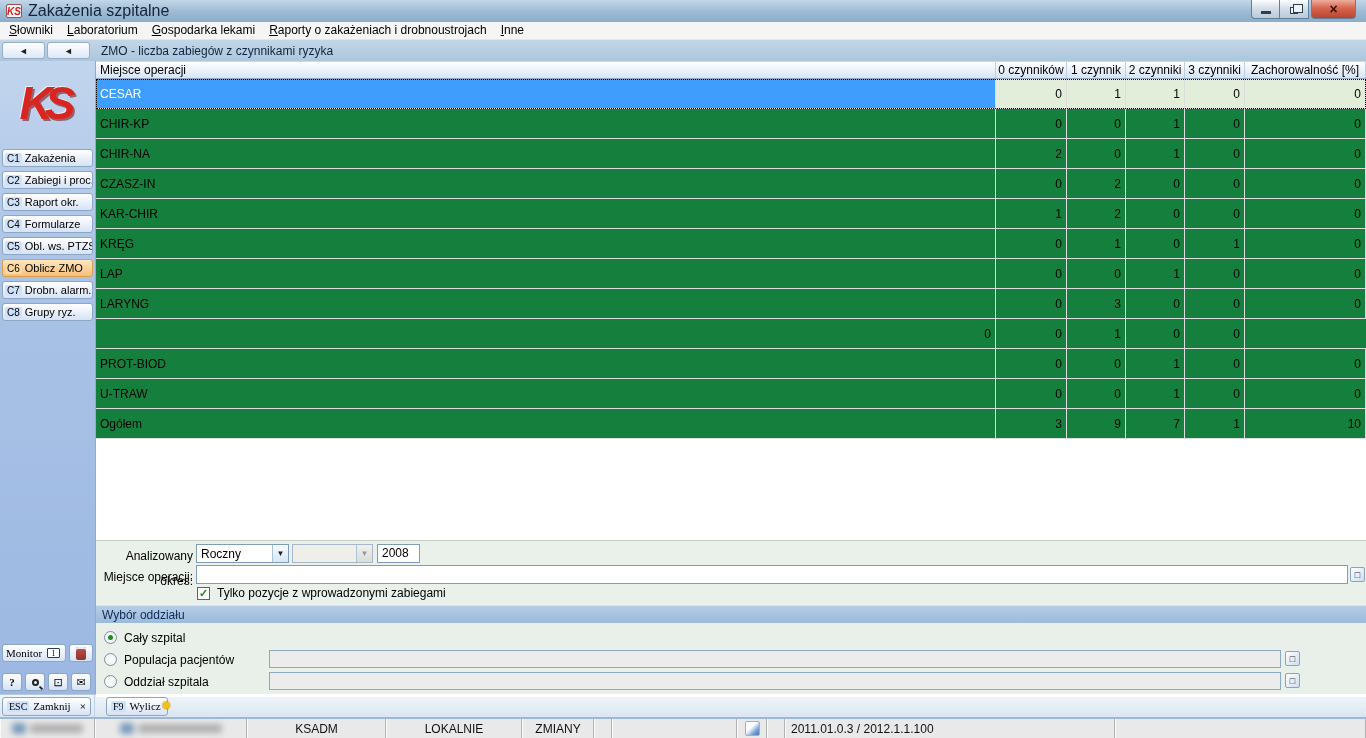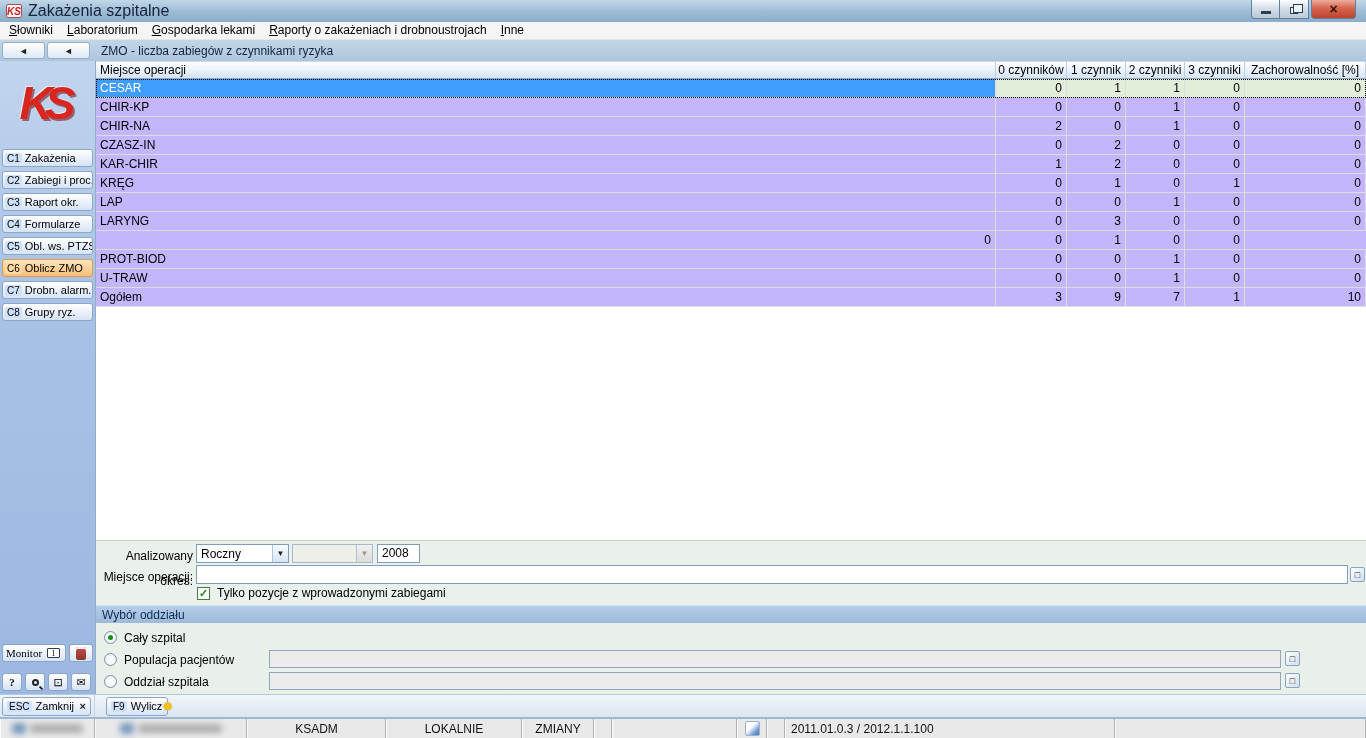--- a/index.html
+++ b/index.html
@@ -53,21 +53,21 @@
   .sq4 { width:20px; margin-right:3px; }
   .sq4:last-child { margin-right:0; }
   .mag-glyph { width:7px; height:7px; border:2px solid #222; border-radius:50%; position:relative; }
   .mag-glyph::after { content:""; position:absolute; width:4px; height:2px; background:#222; transform:rotate(45deg); left:5px; top:6px; }
 
   
   .grid { height:479px; --cols:900px 71px 59px 59px 60px auto; border-top:1px solid #cadcec; }
   .grid-header { display:grid; grid-template-columns:var(--cols); height:17px; background:linear-gradient(#ffffff,#d7e5f6); border-bottom:1px solid #90a8c4; }
   .gh-cell { display:flex; align-items:center; justify-content:center; border-right:1px solid #bcd0e4; white-space:nowrap; overflow:hidden; }
   .gh-cell.name { justify-content:flex-start; padding-left:4px; }
-  .grid-row { display:grid; grid-template-columns:var(--cols); height:19px; border-bottom:1px solid #dcdcdc; background:#c4b5fd; }
+  .grid-row { display:grid; grid-template-columns:var(--cols); height:30px; border-bottom:1px solid #dcdcdc; background:#15803d; }
   .gr-cell { display:flex; align-items:center; justify-content:flex-end; padding-right:4px; border-right:1px solid #dcdcdc; overflow:hidden; }
   .gr-cell.name { justify-content:flex-start; padding-left:4px; padding-right:0; }
   .grid-row.selected { outline:1px dotted #000; outline-offset:-1px; }
   .grid-row.selected .gr-cell { background:#e2edda; }
   .grid-row.selected .gr-cell.name { background:#3f9dfd; color:#fff; }
   .grid-filler { background:#fff; }
 
   
   .form-panel { height:65px; background:#eaf0ea; border-top:1px solid #c6cec6; position:relative; }
   .f-label { position:absolute; width:97px; text-align:right; line-height:25px; }
@@ -85,21 +85,21 @@
   .section-bar { height:18px; background:linear-gradient(#b6cde7,#9cbada); color:#0c2c55; display:flex; align-items:center; padding-left:6px; border-top:1px solid #d6e2ef; }
   .ward-area { flex:1; background:#e9efe9; position:relative; }
   .radio-row { position:absolute; left:8px; display:flex; align-items:center; height:17px; }
   .radio { width:13px; height:13px; border-radius:50%; border:1px solid #7f8f9f; background:radial-gradient(#ffffff,#e8eef4); margin-right:7px; position:relative; }
   .radio.sel::after { content:""; position:absolute; left:3px; top:3px; width:5px; height:5px; border-radius:50%; background:#1d8c1d; }
   .ward-input { position:absolute; height:18px; background:#ececec; border:1px solid #8ea8be; }
 
   
   .bottom-strip { height:23px; background:linear-gradient(#f0f5fa,#dbe6f1); border-top:1px solid #b7cadc; display:flex; align-items:center; }
   .strip-left { width:95px; flex:none; display:flex; align-items:center; border-right:1px solid #c2d2e0; height:100%; }
-  .key-btn { height:19px; border:1px solid #8ca6c6; border-radius:3px; background:linear-gradient(#ffffff,#d6e3f5); display:flex; align-items:center; padding:0 4px; font-size:11px; }
+  .key-btn { height:19px; border:1px solid #8ca6c6; border-radius:3px; background:linear-gradient(#ffffff,#d6e3f5); display:flex; align-items:center; padding:0 4px; font-size:11px;font-family:Liberation Serif, serif; }
   .key-btn .key { background:#cfe2fa; border-radius:2px; padding:0 2px; margin-right:4px; font-size:10px; }
   .esc-btn { width:89px; margin-left:2px; }
   .esc-btn .x { margin-left:auto; font-weight:bold; color:#222; }
   .f9-btn { width:62px; margin-left:11px; }
   .f9-btn .star { margin-left:auto; color:#f3c117; font-size:13px; text-shadow:0 0 1px #c78a00; }
 
   
   .statusbar { height:21px; background:#e9e9e9; border-top:2px solid #9cb8d2; display:flex; }
   .seg { height:100%; border-right:1px solid #b2b2b2; border-left:1px solid #fafafa; display:flex; align-items:center; justify-content:center; color:#111; overflow:hidden; white-space:nowrap; }
   .seg.left { justify-content:flex-start; padding-left:5px; }

